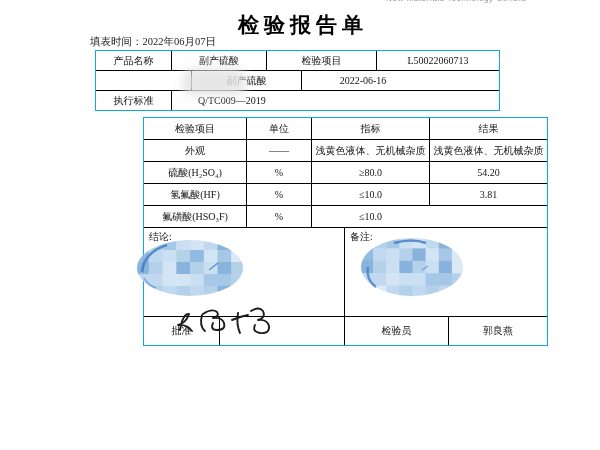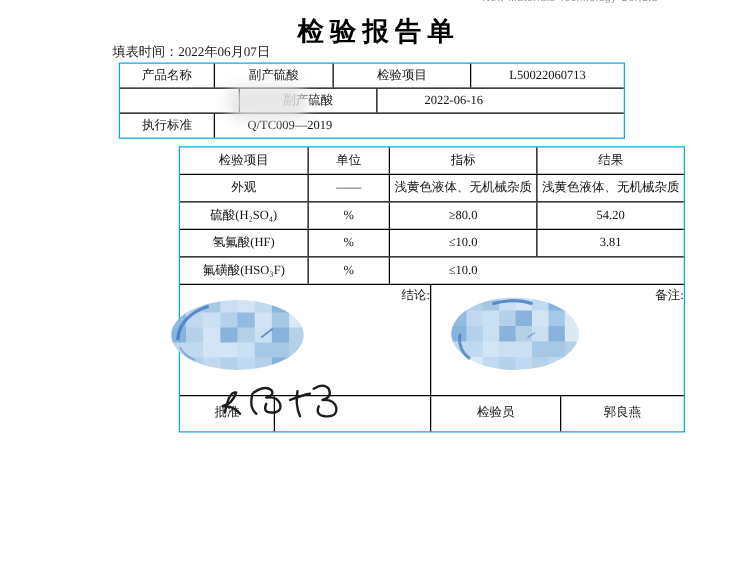--- a/index.html
+++ b/index.html
@@ -29,21 +29,21 @@
   .tbl{position:absolute;left:95px;width:403px;border:1px solid #0ea5e9;background:#fff;}
   .row{display:flex;border-top:1px solid #000;}
   .row:first-child{border-top:none;}
   .cell{
     border-left:1px solid #000;box-sizing:border-box;
     display:flex;align-items:center;justify-content:center;
     font-size:10px;line-height:1.15;text-align:center;overflow:visible;
   }
   .cell:first-child{border-left:none;}
   .la{justify-content:flex-start;padding-left:26px;}
-  .tl{align-items:flex-start;justify-content:flex-end;padding:3px 0 0 5px;}
+  .tl{align-items:flex-start;justify-content:flex-start;padding:3px 0 0 5px;}
 
   #t1{top:50px;}
   #t1 .row{height:19px;}
   .w75{width:75px}.w95{width:95px}.w110{width:110px}.w123{width:123px}.w328{width:328px}
 
   #t2{top:117px;margin-left:48px;}
   #t2 .row{height:21px;}
   .w102{width:102px}.w65{width:65px}.w118a{width:118px}.w118b{width:118px}
   #t2 .row.concl{height:88px;}
   .w200{width:200px}.w203{width:203px}

